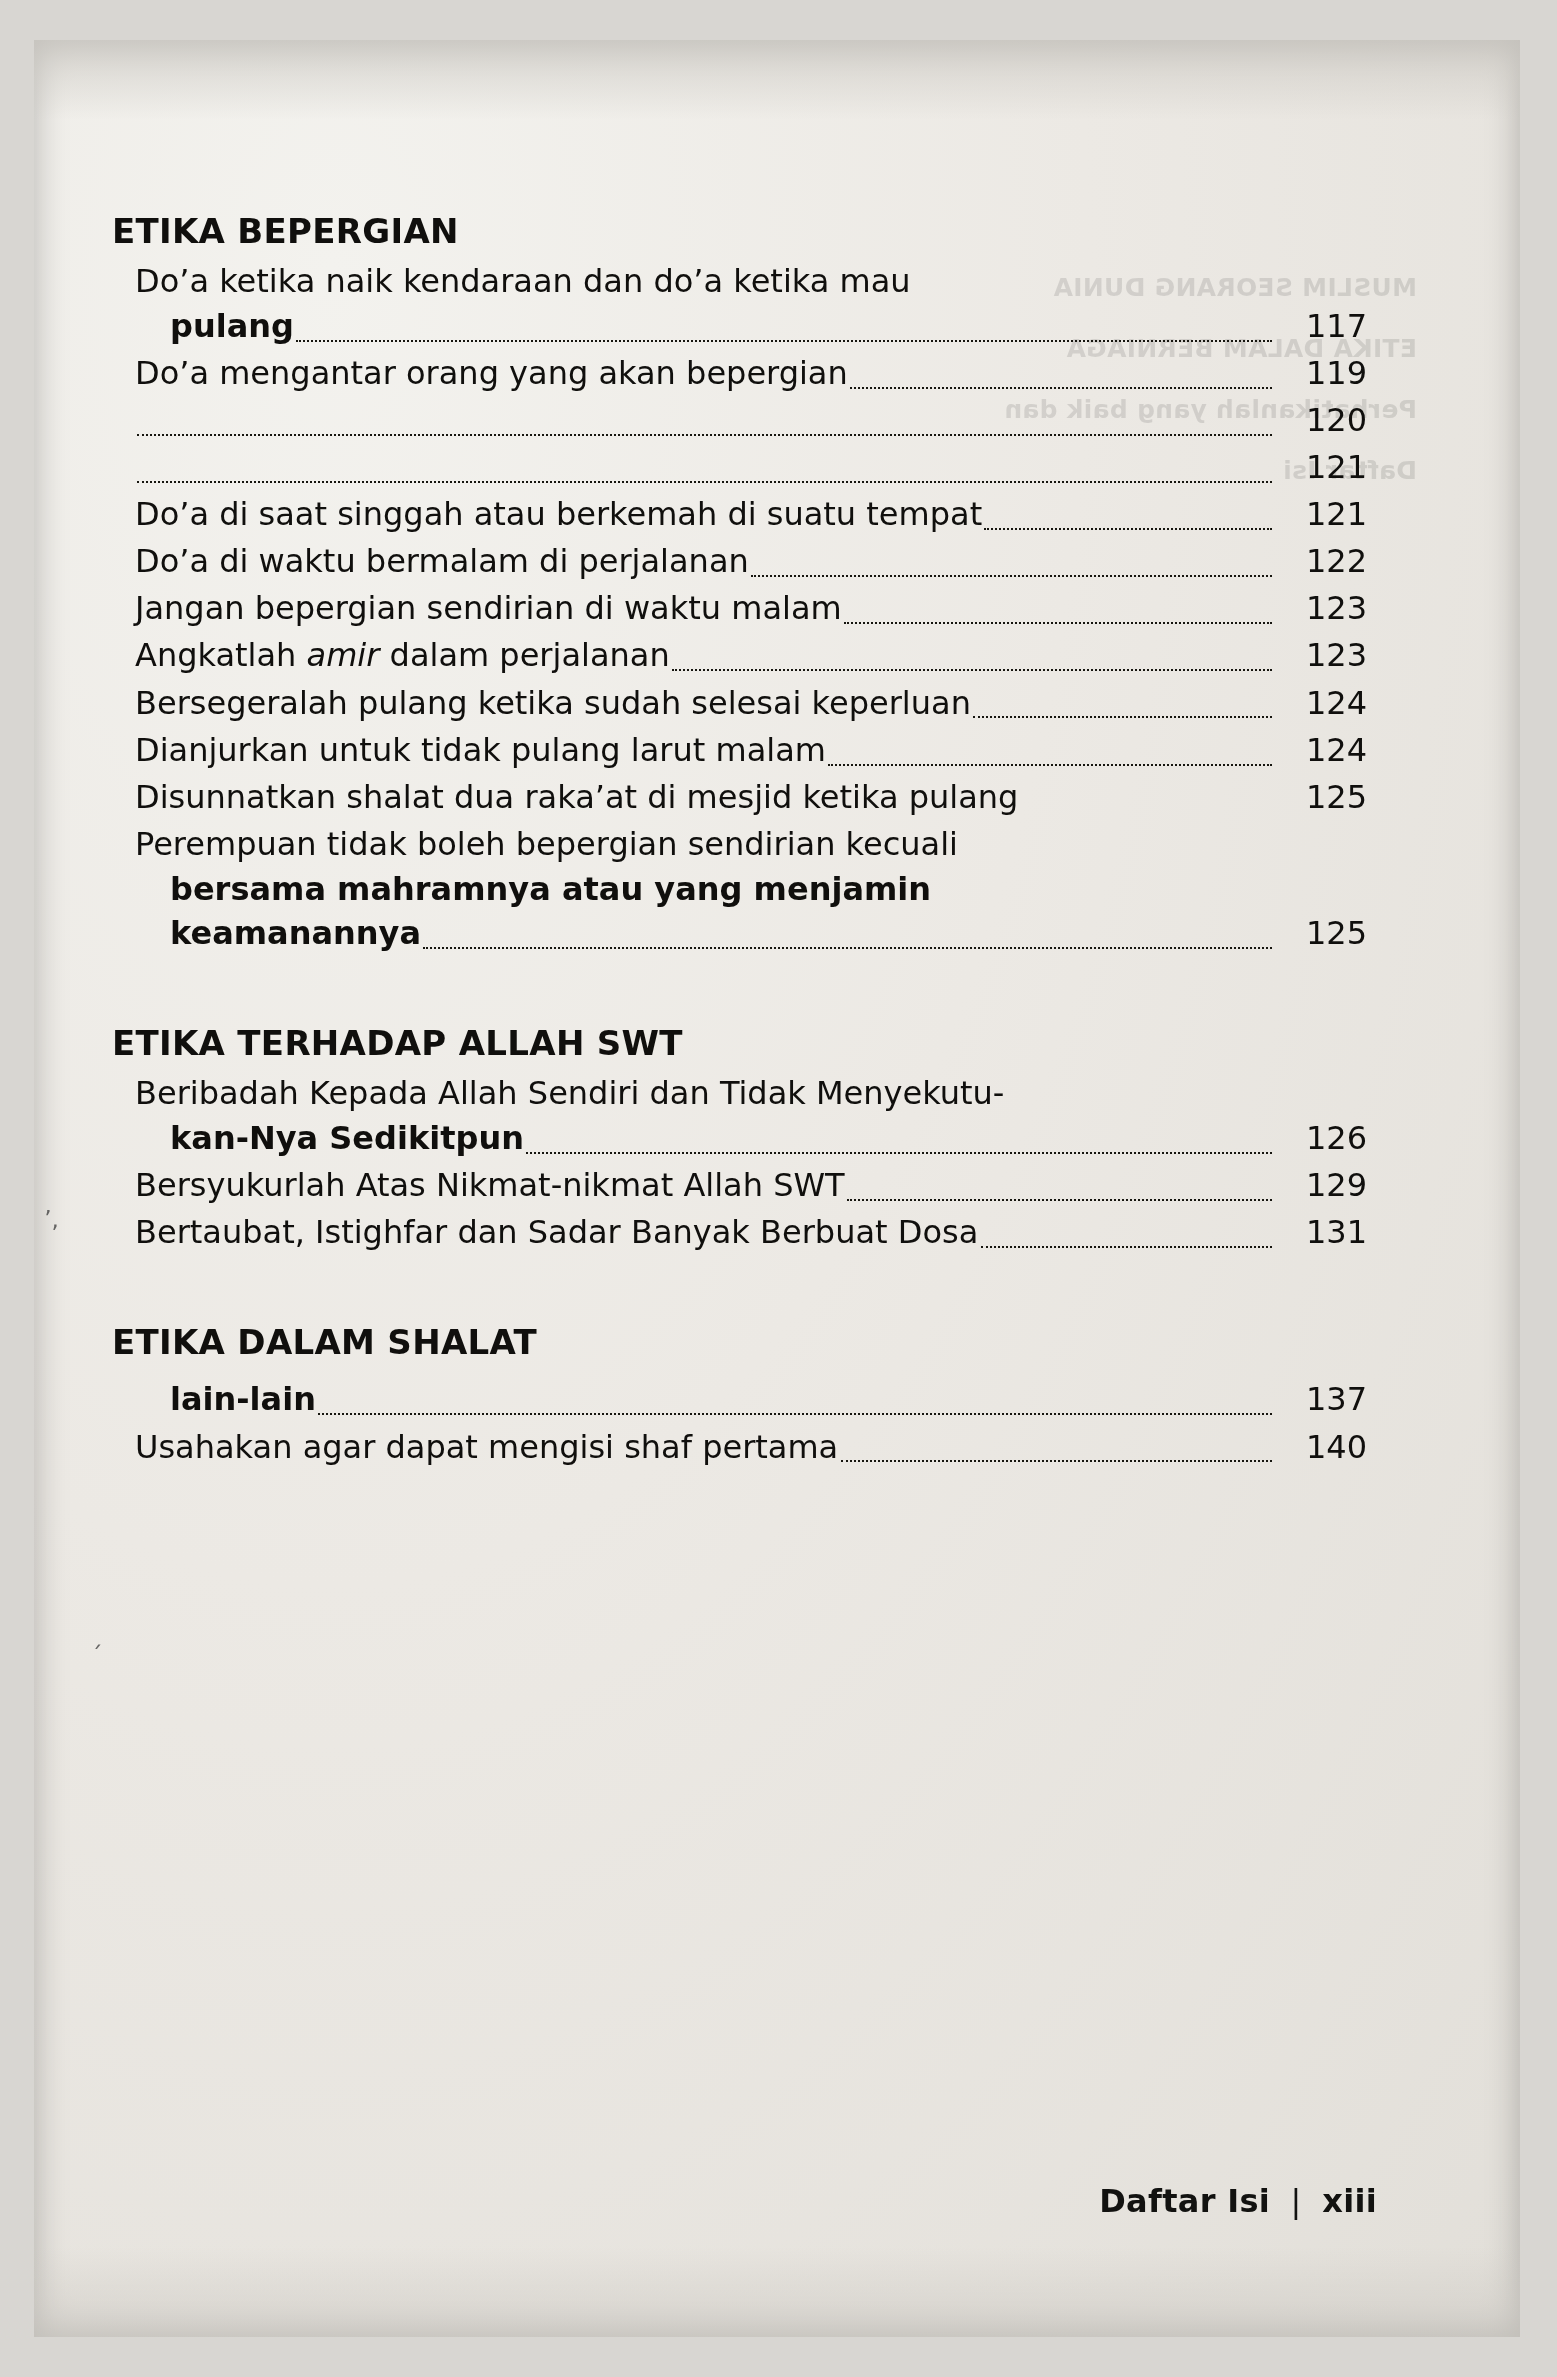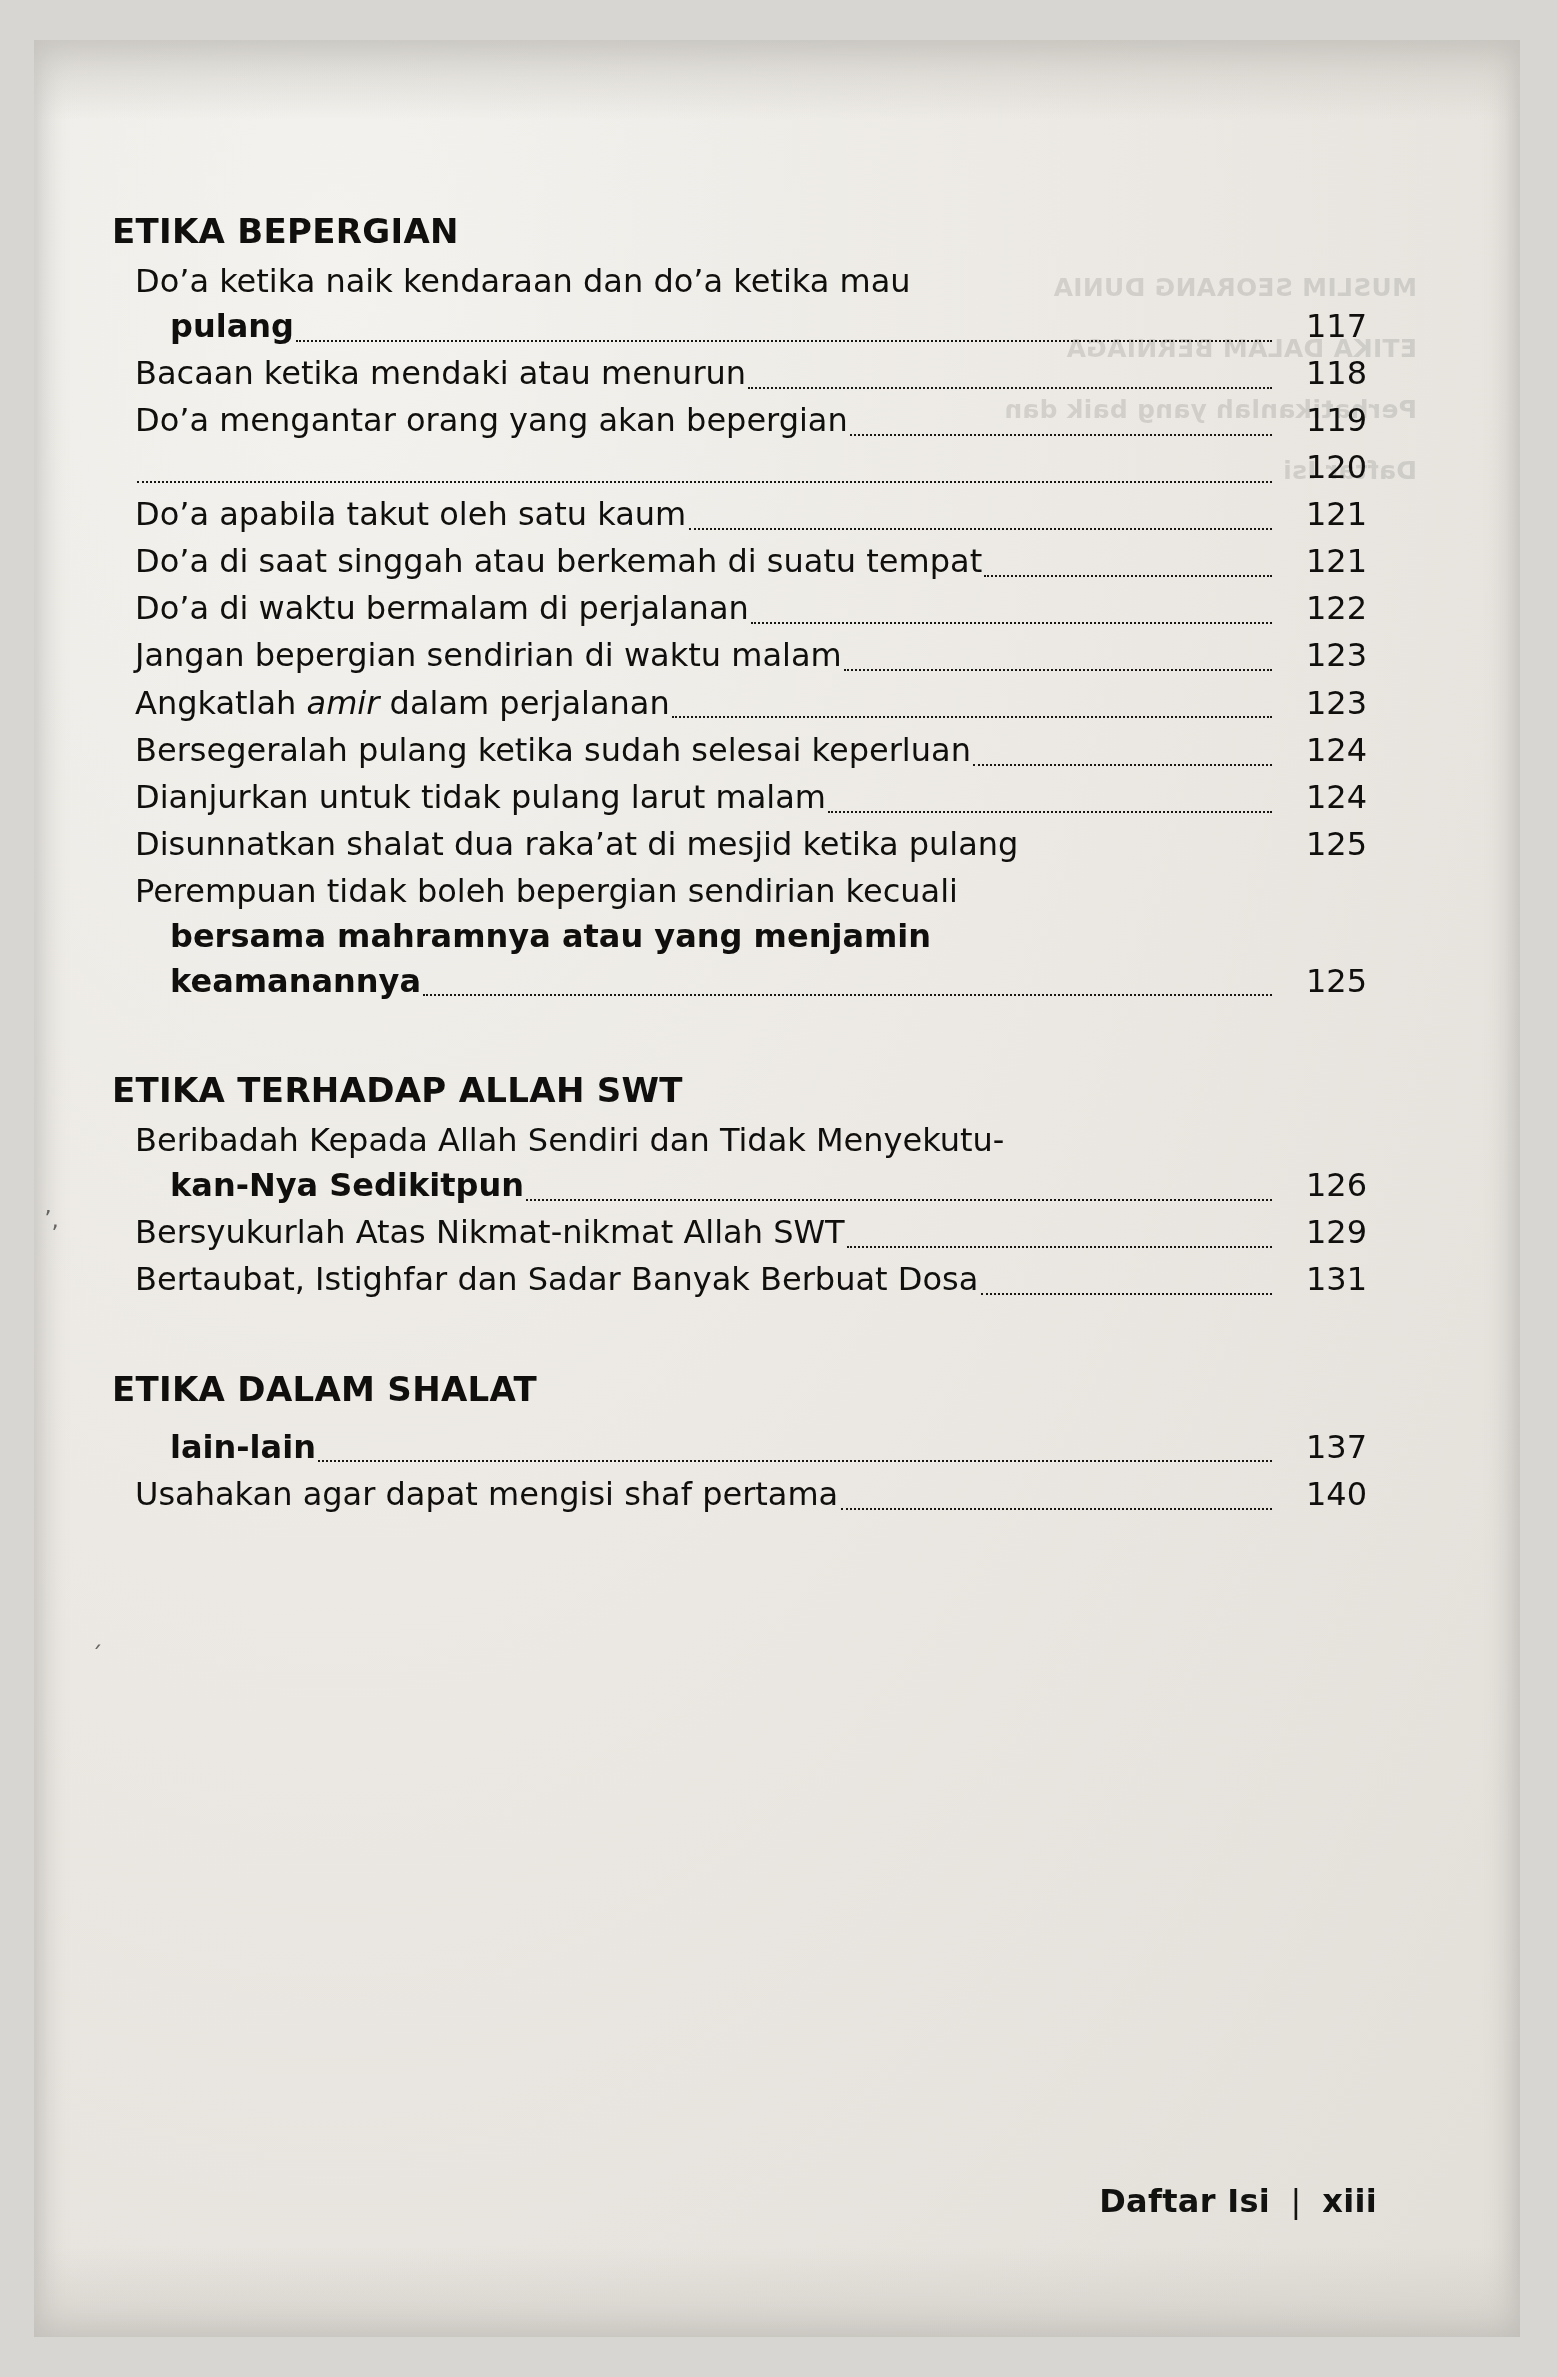--- a/index.html
+++ b/index.html
@@ -155,41 +155,33 @@
             <span class="pageno empty"></span>
           </div>
           <div class="row">
             <span class="label indent">pulang</span>
             <span class="dots"></span>
             <span class="pageno">117</span>
           </div>
         </div>
         <div class="entry">
           <div class="row">
-            <span class="label">Bacaan ketika mendaki atau menurun</span>
-            <span class="dots"></span>
-            <span class="pageno">118</span>
-          </div>
-        </div>
-        <div class="entry">
-          <div class="row">
             <span class="label">Do’a mengantar orang yang akan bepergian</span>
             <span class="dots"></span>
             <span class="pageno">119</span>
           </div>
         </div>
         <div class="entry">
           <div class="row">
             <span class="dots"></span>
             <span class="pageno">120</span>
           </div>
         </div>
         <div class="entry">
           <div class="row">
-            <span class="label">Do’a apabila takut oleh satu kaum</span>
             <span class="dots"></span>
             <span class="pageno">121</span>
           </div>
         </div>
         <div class="entry">
           <div class="row">
             <span class="label">Do’a di saat singgah atau berkemah di suatu tempat</span>
             <span class="dots"></span>
             <span class="pageno">121</span>
           </div>

